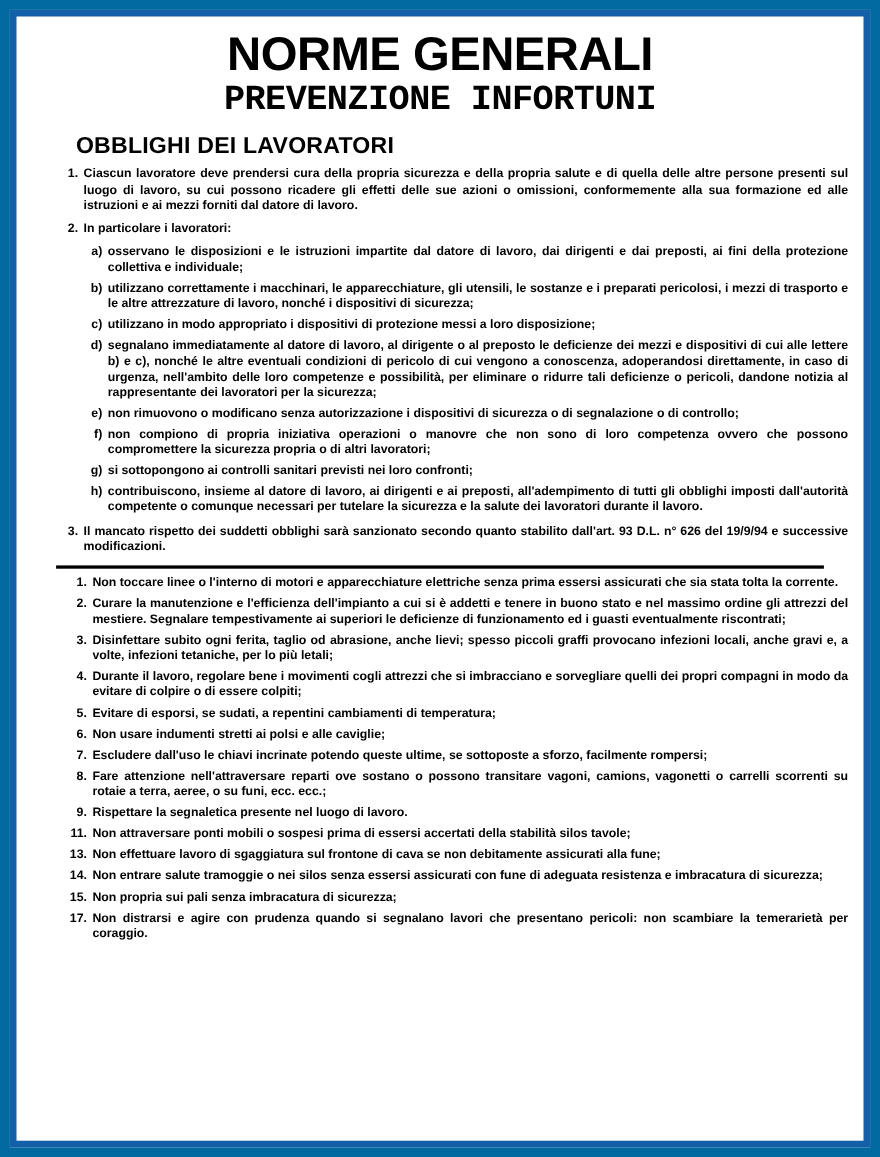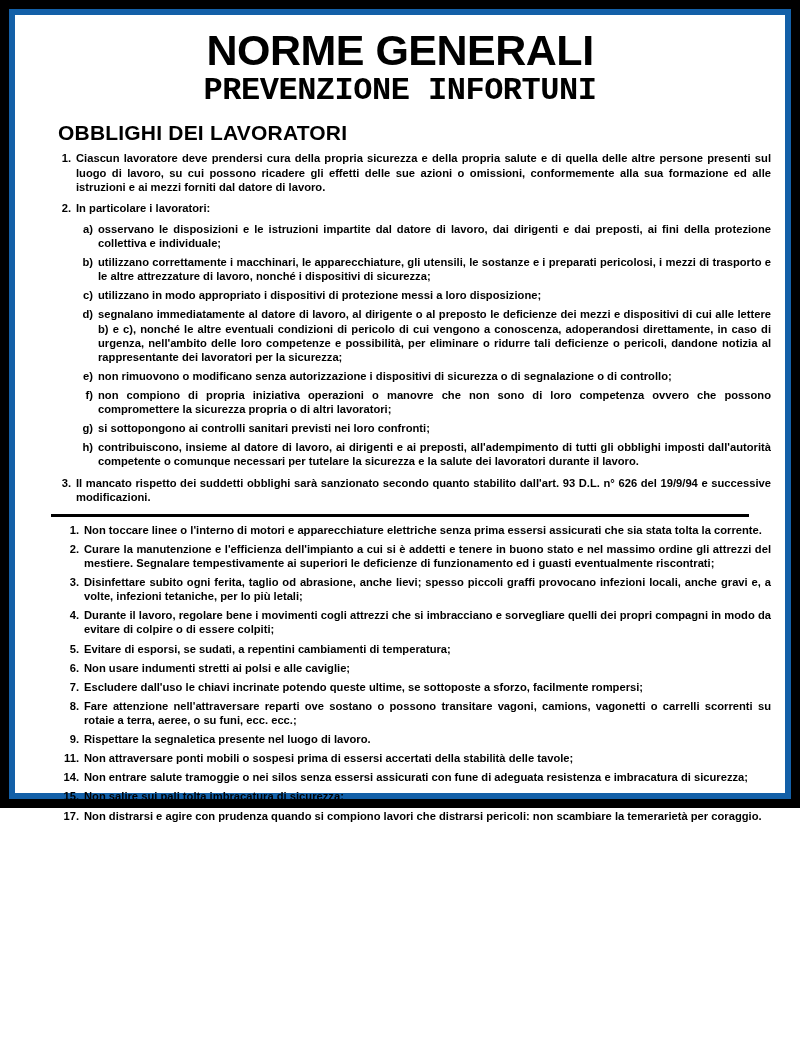--- a/index.html
+++ b/index.html
@@ -10,23 +10,23 @@
   body {
     width: 800px;
     height: 1052px;
     font-family: "Liberation Sans", sans-serif;
     color: #000000;
     overflow: hidden;
   }
   .poster {
     position: relative;
     width: 800px;
-    height: 808px;
+    height: 1052px;
     box-sizing: border-box;
-    background: #000000;
+    background: #0369a1;
     padding: 9px;
   }
   .border-frame {
     box-sizing: border-box;
     width: 100%;
     height: 100%;
     border: 6px solid #1360a8;
     background: #ffffff;
     padding: 10px 14px 12px 14px;
   }
@@ -47,21 +47,21 @@
     letter-spacing: -0.5px;
     line-height: 1.05;
     white-space: nowrap;
     margin-top: 1px;
     font-family: Liberation Mono, monospace;
   }
   .section-heading {
     font-size: 21px;
     font-weight: bold;
     letter-spacing: 0.2px;
-    margin: 14px 0 6px 29px;
+    margin: 14px 0 6px 40px;
   }
   .section-heading.second {
     margin-top: 9px;
     margin-bottom: 7px;
   }
   .divider {
     border: none;
     border-top: 3px solid #000000;
     margin: 10px 22px 6px 22px;
   }
@@ -207,30 +207,34 @@
       <div class="item lvl-b">
         <span class="marker">8.</span>
         <span class="body">Fare attenzione nell'attraversare reparti ove sostano o possono transitare vagoni, camions, vagonetti o carrelli scorrenti su rotaie a terra, aeree, o su funi, ecc. ecc.;</span>
       </div>
       <div class="item lvl-b">
         <span class="marker">9.</span>
         <span class="body">Rispettare la segnaletica presente nel luogo di lavoro.</span>
       </div>
       <div class="item lvl-b">
         <span class="marker">11.</span>
-        <span class="body">Non attraversare ponti mobili o sospesi prima di essersi accertati della stabilità delle tavole;</span>
+        <span class="body">Non attraversare ponti mobili o sospesi prima di essersi accertati della stabilità silos tavole;</span>
+      </div>
+      <div class="item lvl-b">
+        <span class="marker">13.</span>
+        <span class="body">Non effettuare lavoro di sgaggiatura sul frontone di cava se non debitamente assicurati alla fune;</span>
       </div>
       <div class="item lvl-b">
         <span class="marker">14.</span>
         <span class="body">Non entrare salute tramoggie o nei silos senza essersi assicurati con fune di adeguata resistenza e imbracatura di sicurezza;</span>
       </div>
       <div class="item lvl-b">
         <span class="marker">15.</span>
-        <span class="body">Non salire sui pali tolta imbracatura di sicurezza;</span>
+        <span class="body">Non propria sui pali senza imbracatura di sicurezza;</span>
       </div>
       <div class="item lvl-b">
         <span class="marker">17.</span>
-        <span class="body">Non distrarsi e agire con prudenza quando si compiono lavori che distrarsi pericoli: non scambiare la temerarietà per coraggio.</span>
+        <span class="body">Non distrarsi e agire con prudenza quando si segnalano lavori che presentano pericoli: non scambiare la temerarietà per coraggio.</span>
       </div>
     </div>
 
   </div>
 </div>
 
 </body></html>

